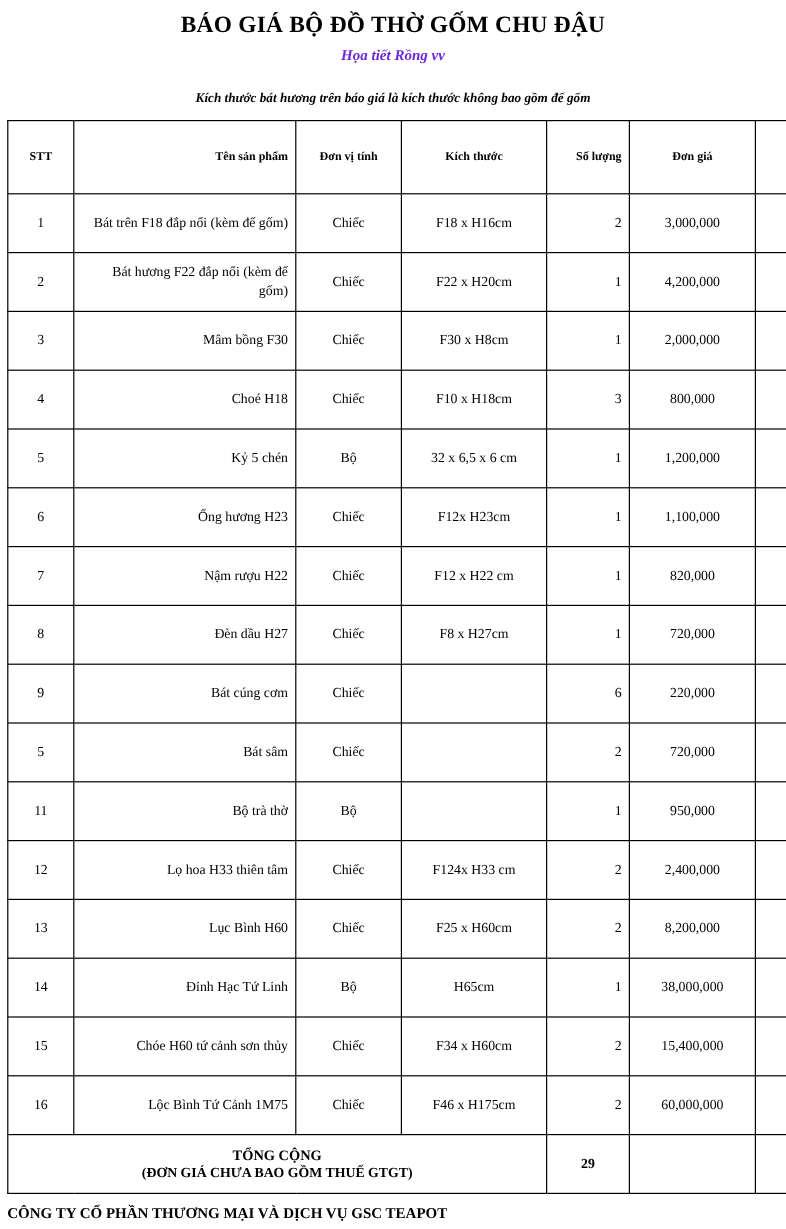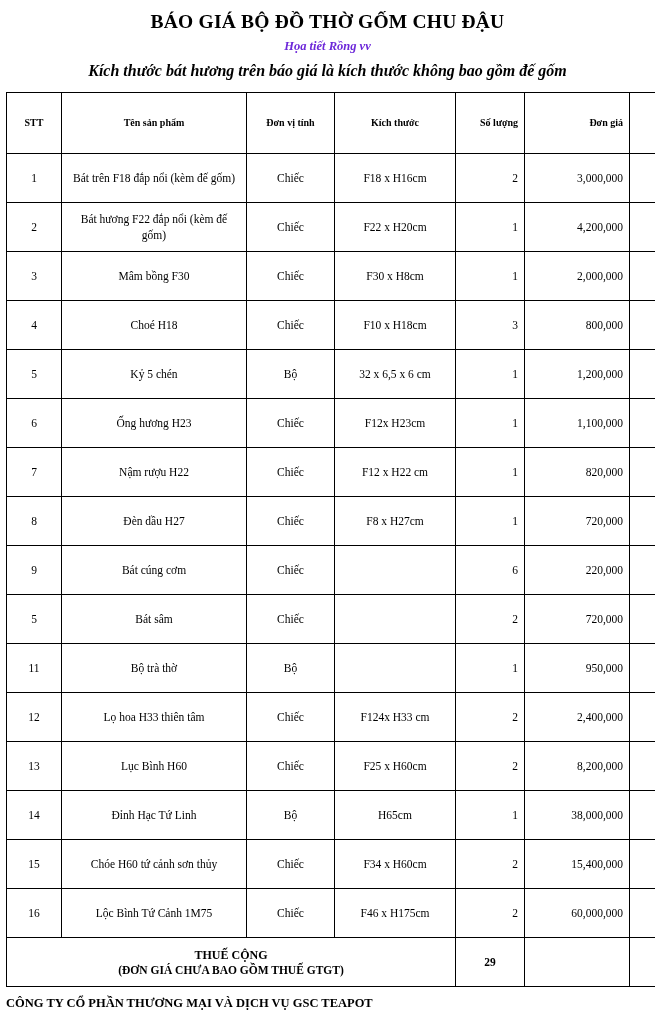--- a/index.html
+++ b/index.html
@@ -39,24 +39,24 @@
     margin-top: 2px;
   }
   .title-3 {
     font-size: 12.5px;
     font-weight: bold;
     font-style: italic;
     color: #6d28d9;
     margin-top: 5px;
   }
   .title-4 {
-    font-size: 16px;
+    font-size: 11px;
     font-weight: bold;
     font-style: italic;
-    margin-top: 8px;
+    margin-top: 22px;
   }
   table.quote {
     width: 643px;
     margin: 6px auto 0 auto;
     border-collapse: collapse;
     table-layout: fixed;
     font-size: 11.5px;
   }
   table.quote td, table.quote th {
     border: 1px solid #000000;
@@ -64,25 +64,25 @@
     vertical-align: middle;
   }
   thead th {
     font-weight: bold;
     text-align: center;
     height: 52px;
     font-size: 10px;
     line-height: 1.2;
   }
   .c-stt { width: 42px; text-align: center; }
-  .c-name { width: 172px; text-align: center; }
+  .c-name { width: 172px; text-align: right; }
   .c-unit { width: 75px; text-align: center; }
   .c-size { width: 108px; text-align: center; }
   .c-qty { width: 56px; text-align: right; }
-  .c-price { width: 92px; text-align: right; }
+  .c-price { width: 92px; text-align: center; }
   .c-total { width: 114px; text-align: right; }
 
   tbody td {
     height: 40px;
   }
   tbody tr td.c-name {
     line-height: 1.45;
   }
   .totals-label {
     text-align: center;
@@ -279,21 +279,21 @@
         <td class="c-stt">16</td>
         <td class="c-name">Lộc Bình Tứ Cảnh 1M75</td>
         <td class="c-unit">Chiếc</td>
         <td class="c-size">F46 x H175cm</td>
         <td class="c-qty">2</td>
         <td class="c-price">60,000,000</td>
         <td class="c-total">120,000,000</td>
       </tr>
       <tr>
         <td class="totals-label" colspan="4">
-          <div>THUẾ CỘNG</div>
+          <div>TỔNG CỘNG</div>
           <div class="sub">(ĐƠN GIÁ CHƯA BAO GỒM THUẾ GTGT)</div>
         </td>
         <td class="totals-qty">29</td>
         <td class="totals-empty"></td>
         <td class="totals-sum">232,150,000</td>
       </tr>
     </tbody>
   </table>
 
   <div class="footer">

